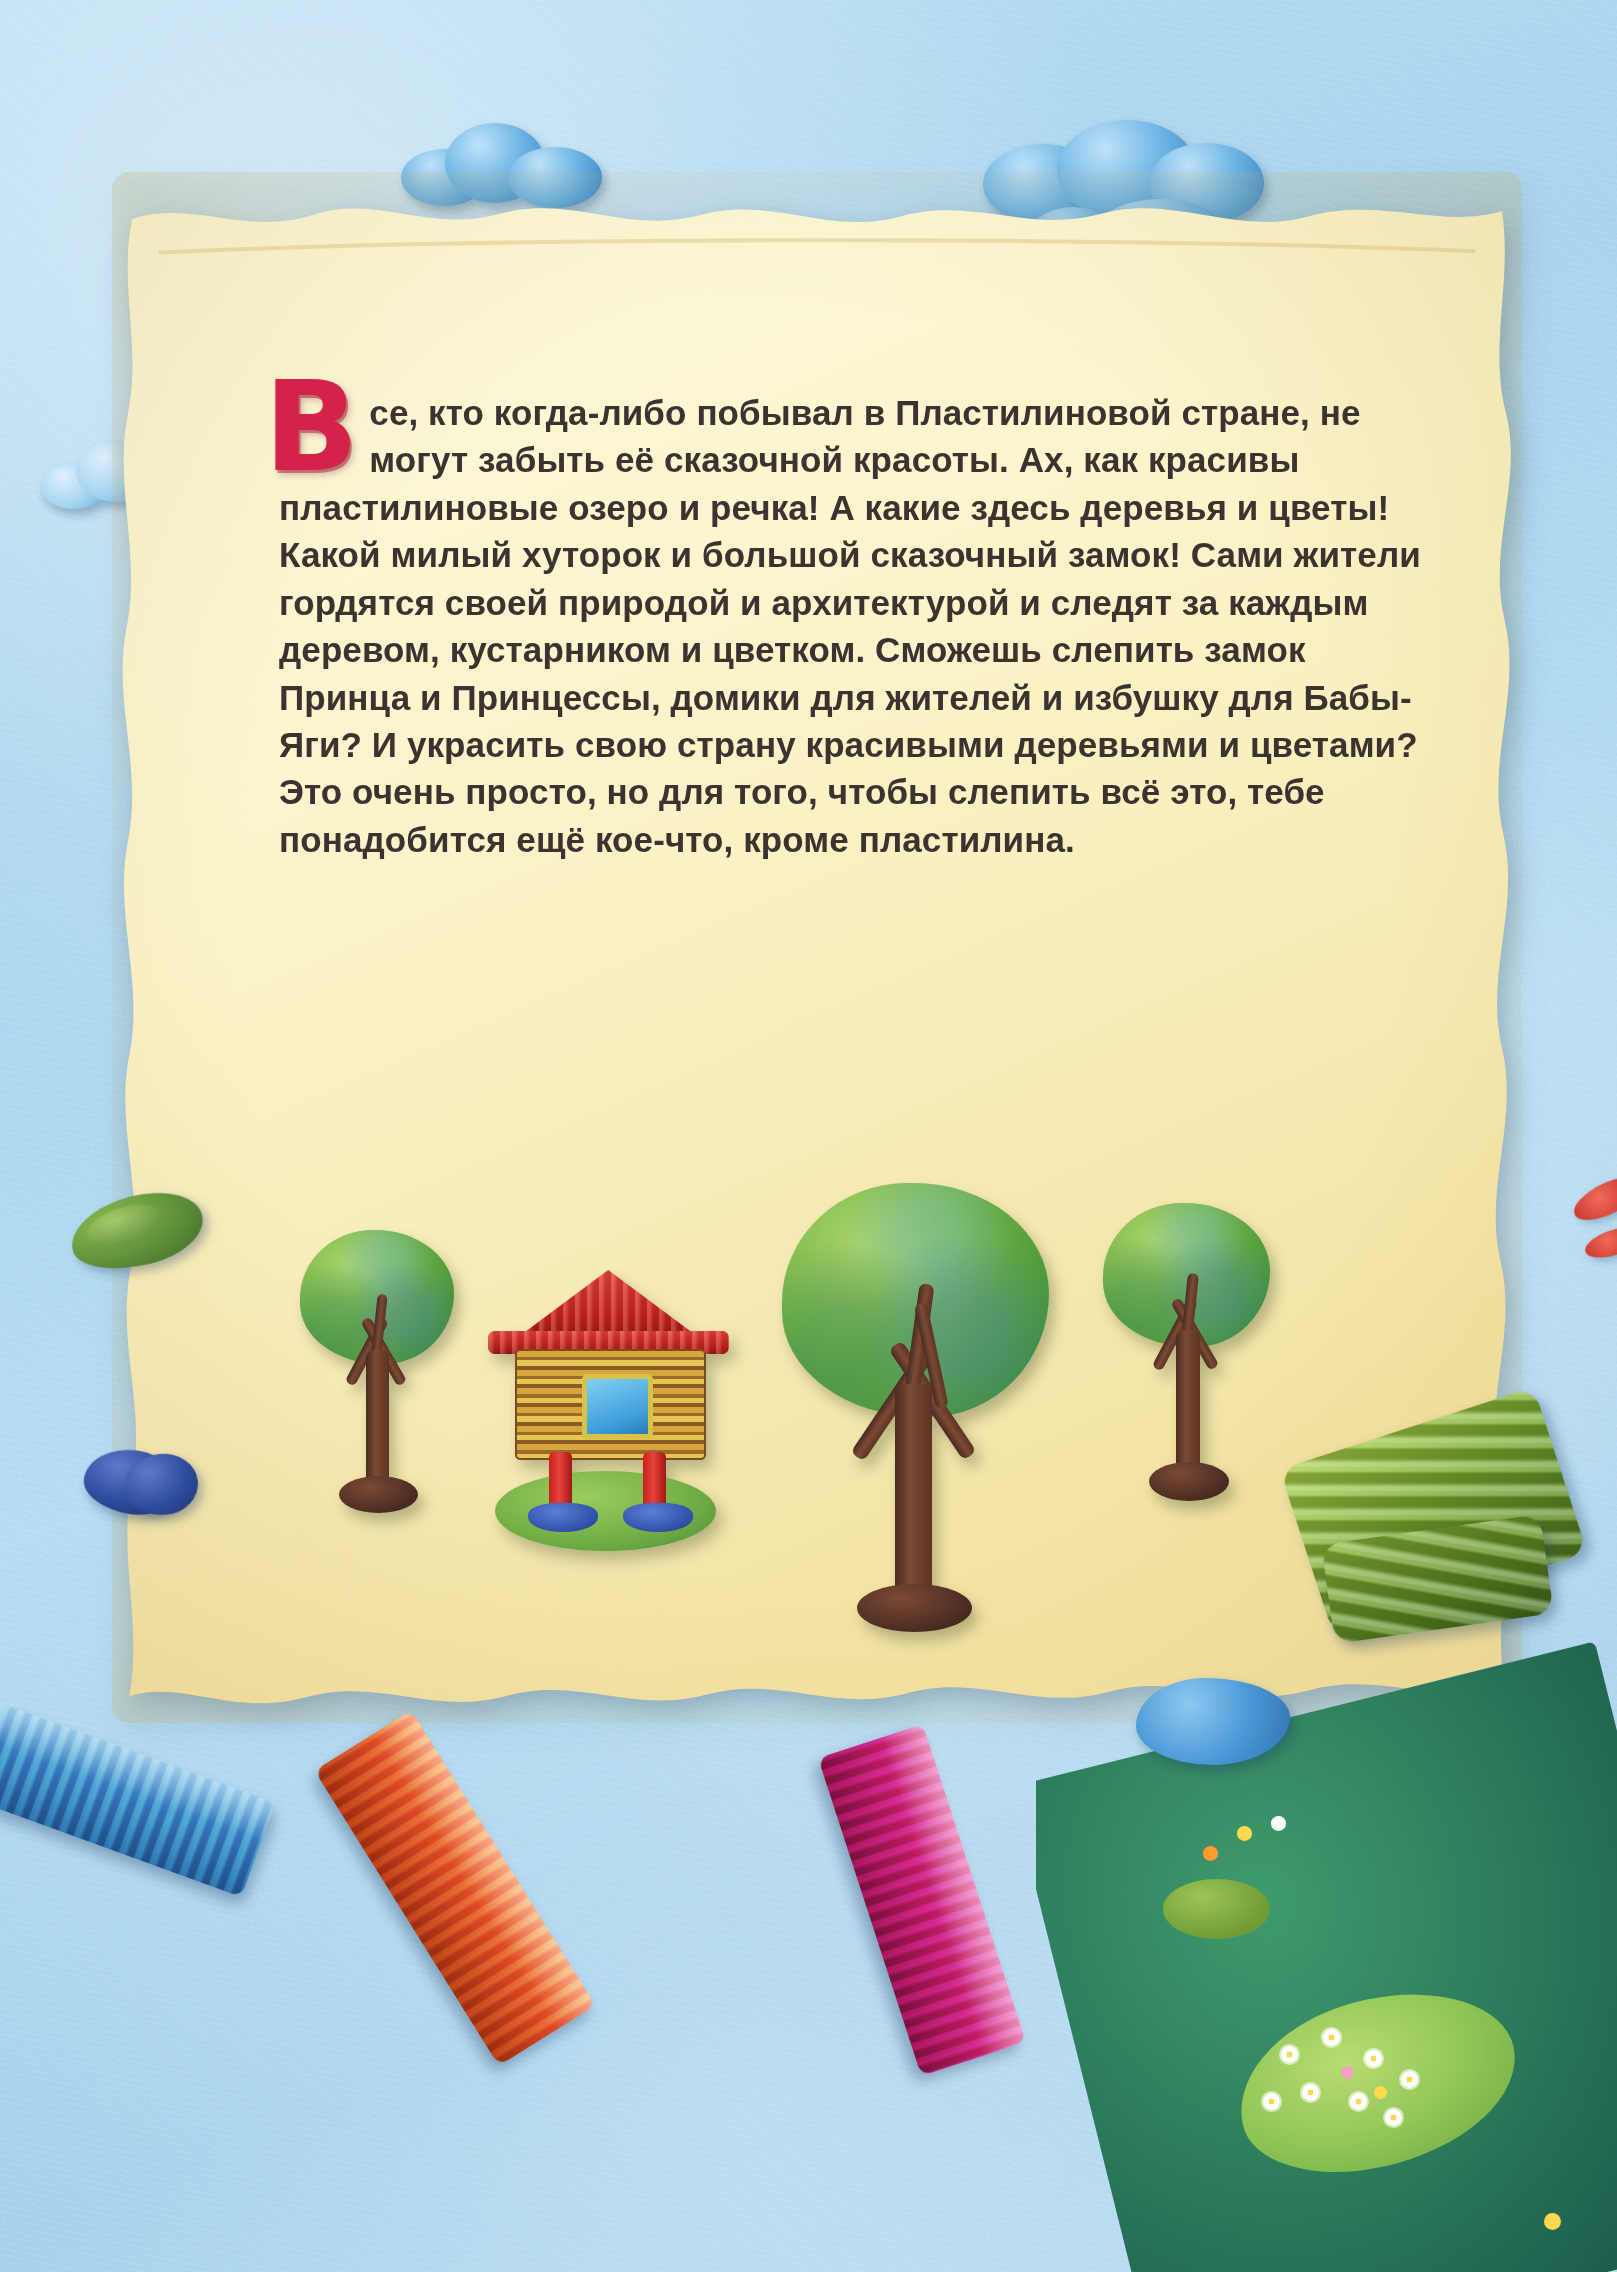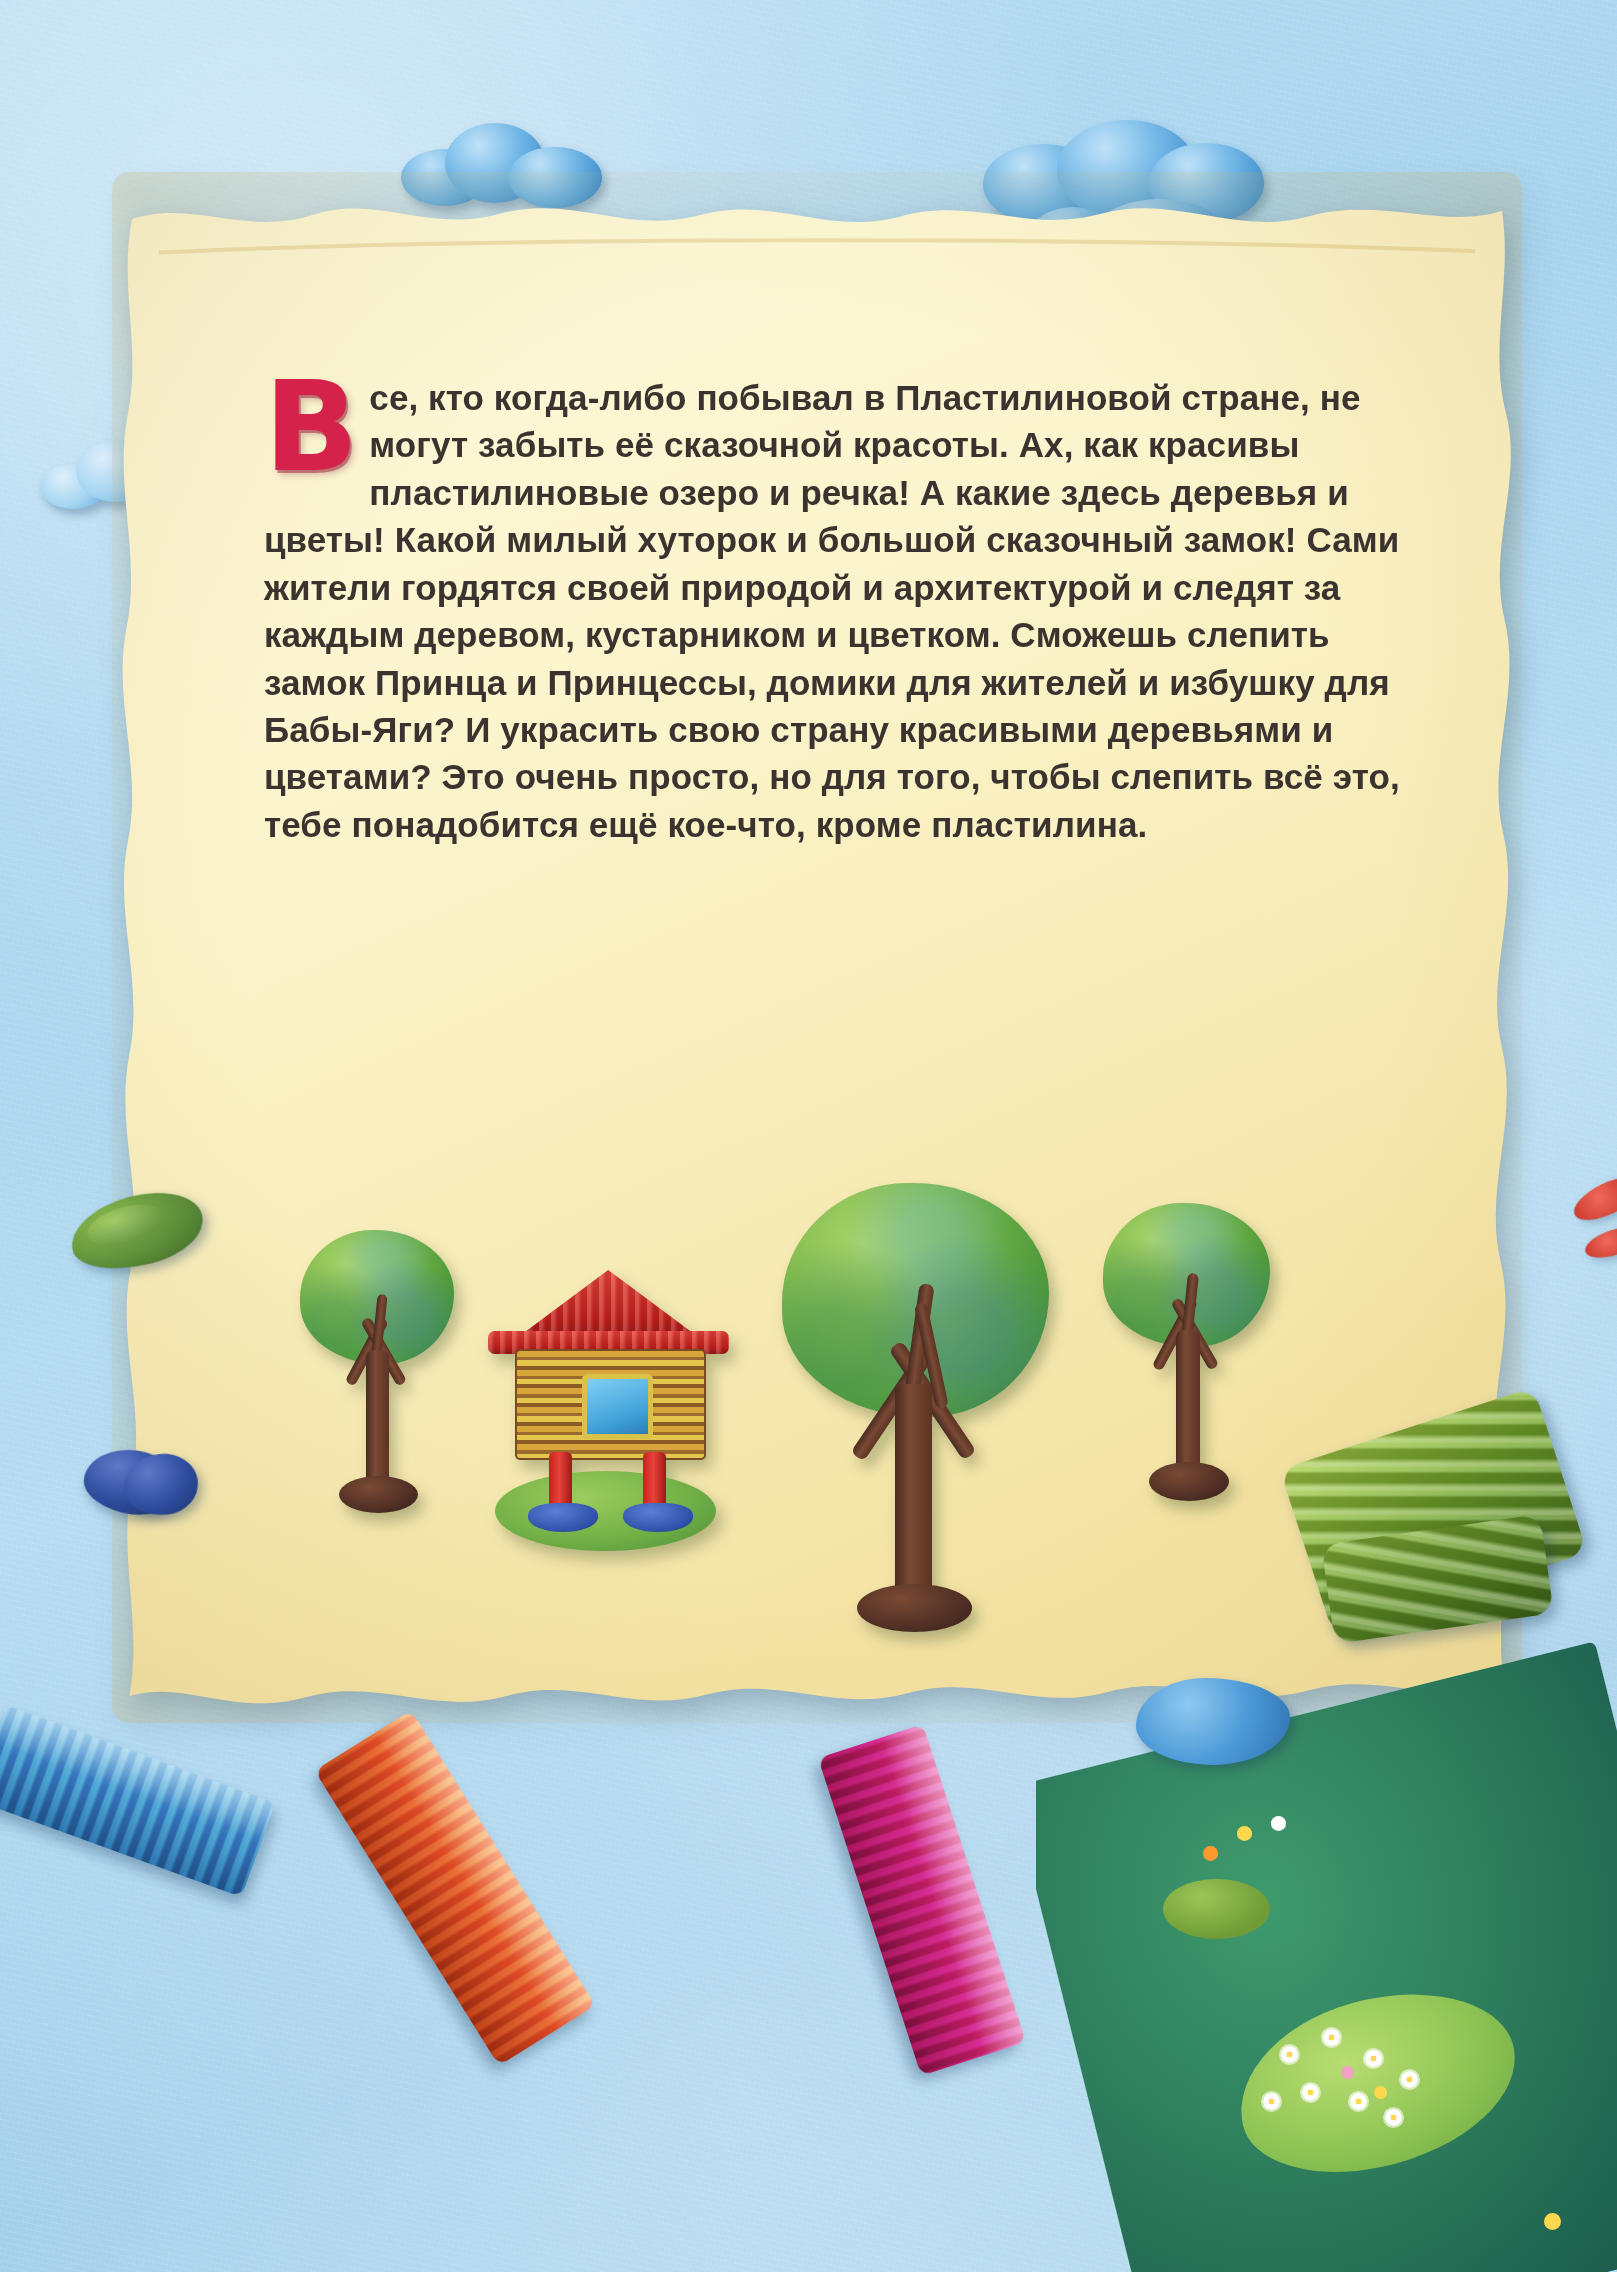--- a/index.html
+++ b/index.html
@@ -71,21 +71,21 @@
   .dropcap {
     float: left;
     font-size: 124px;
     line-height: 0.82;
     font-weight: 700;
     color: #d4224a;
     margin: 2.7px 10.7px -5.3px 0;
     text-shadow: 2px 2.7px 0 rgba(150,15,45,0.45), 4px 5.3px 6.7px rgba(120,20,45,0.25);
     font-family: "DejaVu Sans", sans-serif;
   }
-  .text-block p { margin: 0; }
+  .text-block p { margin: 15px; }
 
   
   .cloud {
     position: absolute;
     filter: drop-shadow(4px 6px 4.7px rgba(30,70,110,0.33));
   }
   .cloud i {
     position: absolute;
     border-radius: 50%;
     background: radial-gradient(circle at 34% 28%, #bfe2f8 0%, #6fb6e6 48%, #2f80c4 100%);

